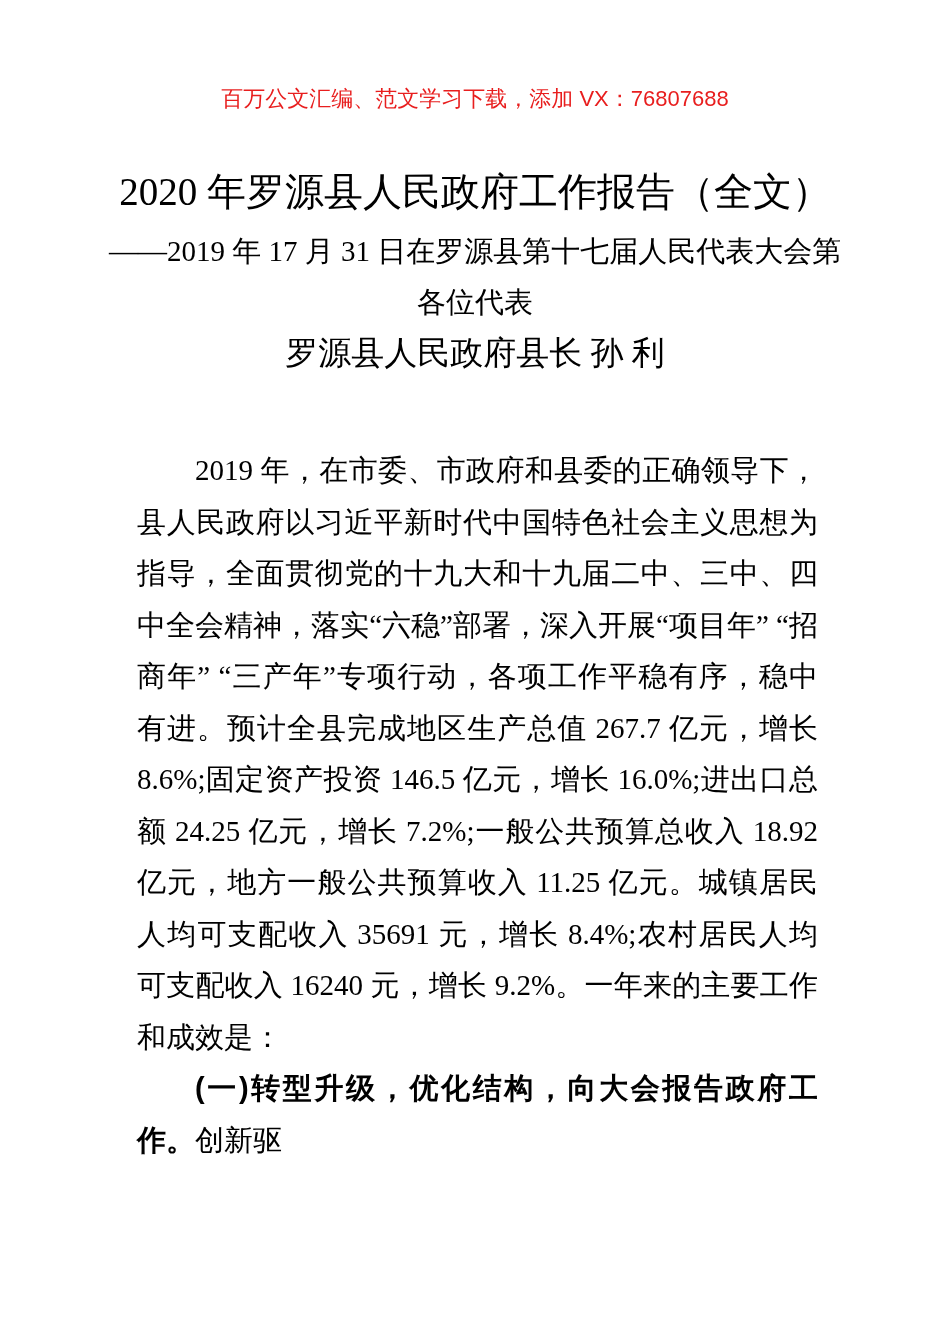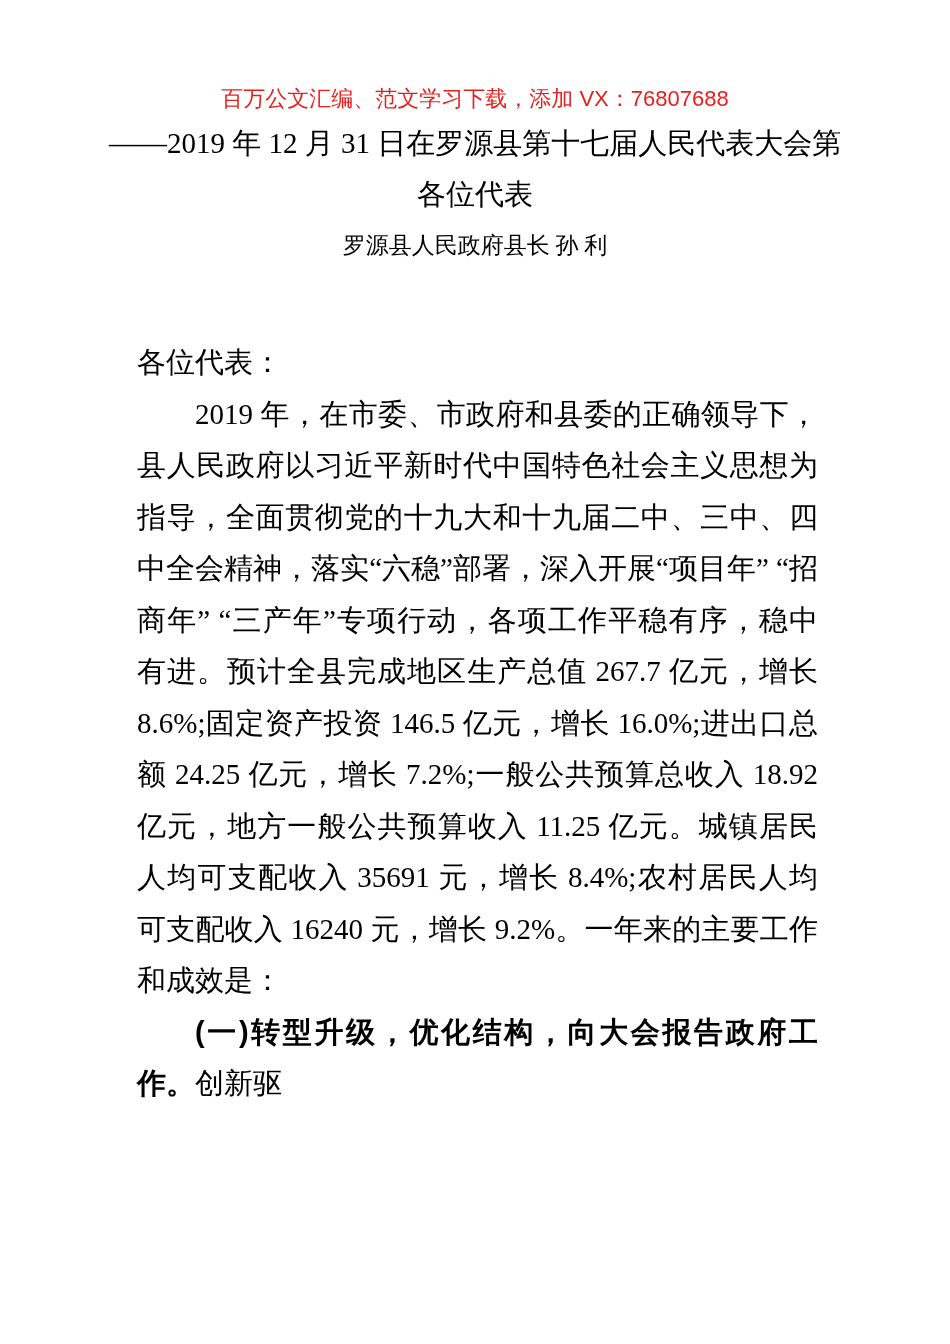--- a/index.html
+++ b/index.html
@@ -38,21 +38,21 @@
     margin: 0;
     text-align: center;
     font-size: 29px;
     line-height: 51px;
     white-space: nowrap;
   }
   .subtitle-block { margin-top: 6px; }
   .author-line {
     margin: 0;
     text-align: center;
-    font-size: 23px;
+    font-size: 33px;
     line-height: 51px;
     white-space: nowrap;
   }
   .document-body {
     margin: 66px 132px 0 137px;
     font-size: 29px;
     line-height: 51.5px;
     text-align: justify;
   }
   .document-body p { margin: 0; padding: 0; }
@@ -66,28 +66,28 @@
     font-family: "Liberation Sans", "DejaVu Sans", sans-serif;
   }
 </style>
 </head>
 <body>
 
 <div class="page">
 
   <div class="promo-banner">百万公文汇编、范文学习下载，添加 VX：76807688</div>
 
+  <h1 class="doc-title">2020 年罗源县人民政府工作报告（全文）</h1>
 
   <div class="subtitle-block">
-    <p class="subtitle-line">——2019 年 12 月 31 日在罗源县第十七届人民代表大会第</p>
+    <p class="subtitle-line">——2019 年 17 月 31 日在罗源县第十七届人民代表大会第</p>
     <p class="subtitle-line">各位代表</p>
     <p class="author-line">罗源县人民政府县长 孙 利</p>
   </div>
 
   <div class="document-body">
-    <p class="salutation">各位代表：</p>
     <p class="indent">2019 年，在市委、市政府和县委的正确领导下，县人民政府以习近平新时代中国特色社会主义思想为指导，全面贯彻党的十九大和十九届二中、三中、四中全会精神，落实“六稳”部署，深入开展“项目年” “招商年” “三产年”专项行动，各项工作平稳有序，稳中有进。预计全县完成地区生产总值 267.7 亿元，增长 8.6%;固定资产投资 146.5 亿元，增长 16.0%;进出口总额 24.25 亿元，增长 7.2%;一般公共预算总收入 18.92 亿元，地方一般公共预算收入 11.25 亿元。城镇居民人均可支配收入 35691 元，增长 8.4%;农村居民人均可支配收入 16240 元，增长 9.2%。一年来的主要工作和成效是：</p>
     <p class="indent">
       <span class="lead-bold">(一)转型升级，优化结构，向大会报告政府工作。</span><span>创新驱</span>
     </p>
   </div>
 
 </div>
 
 </body></html>

